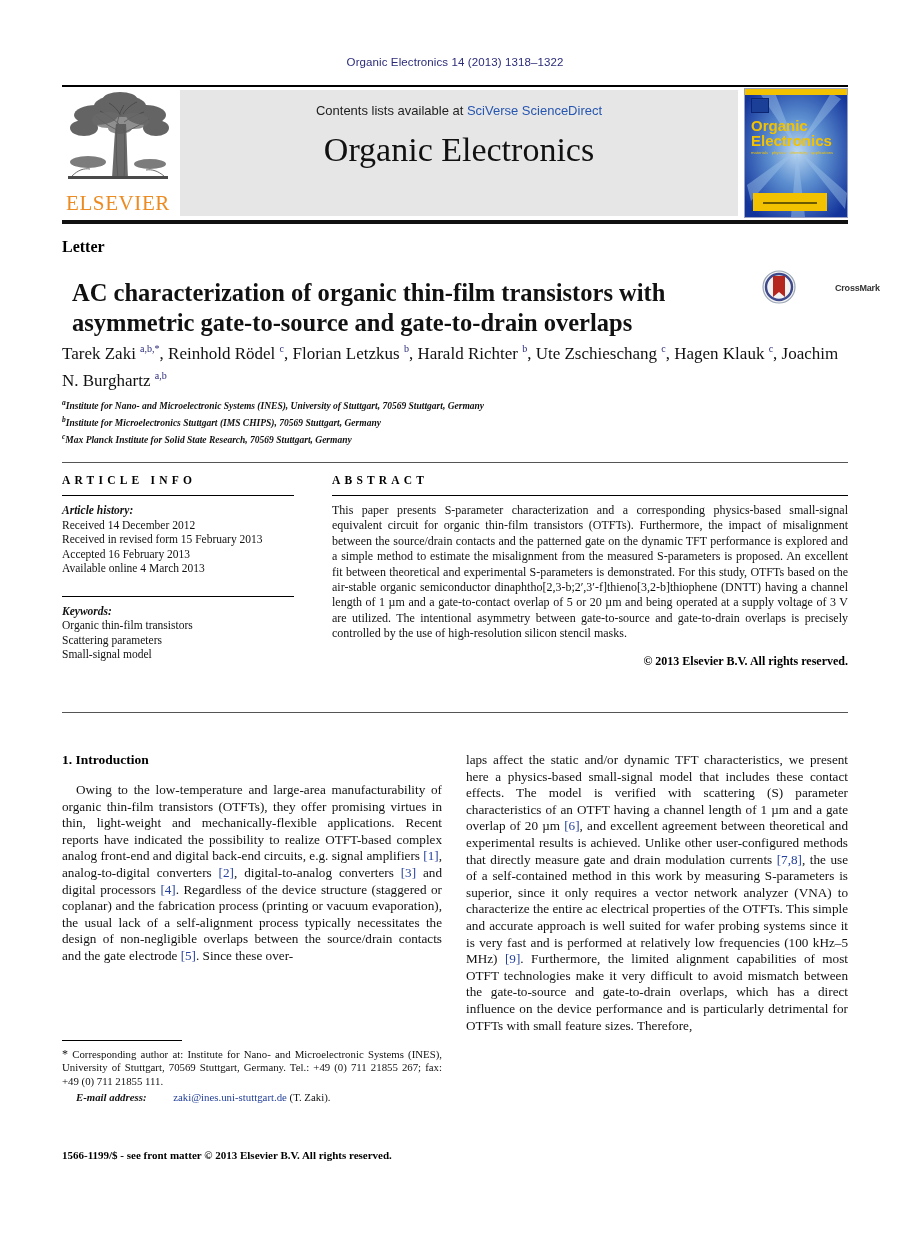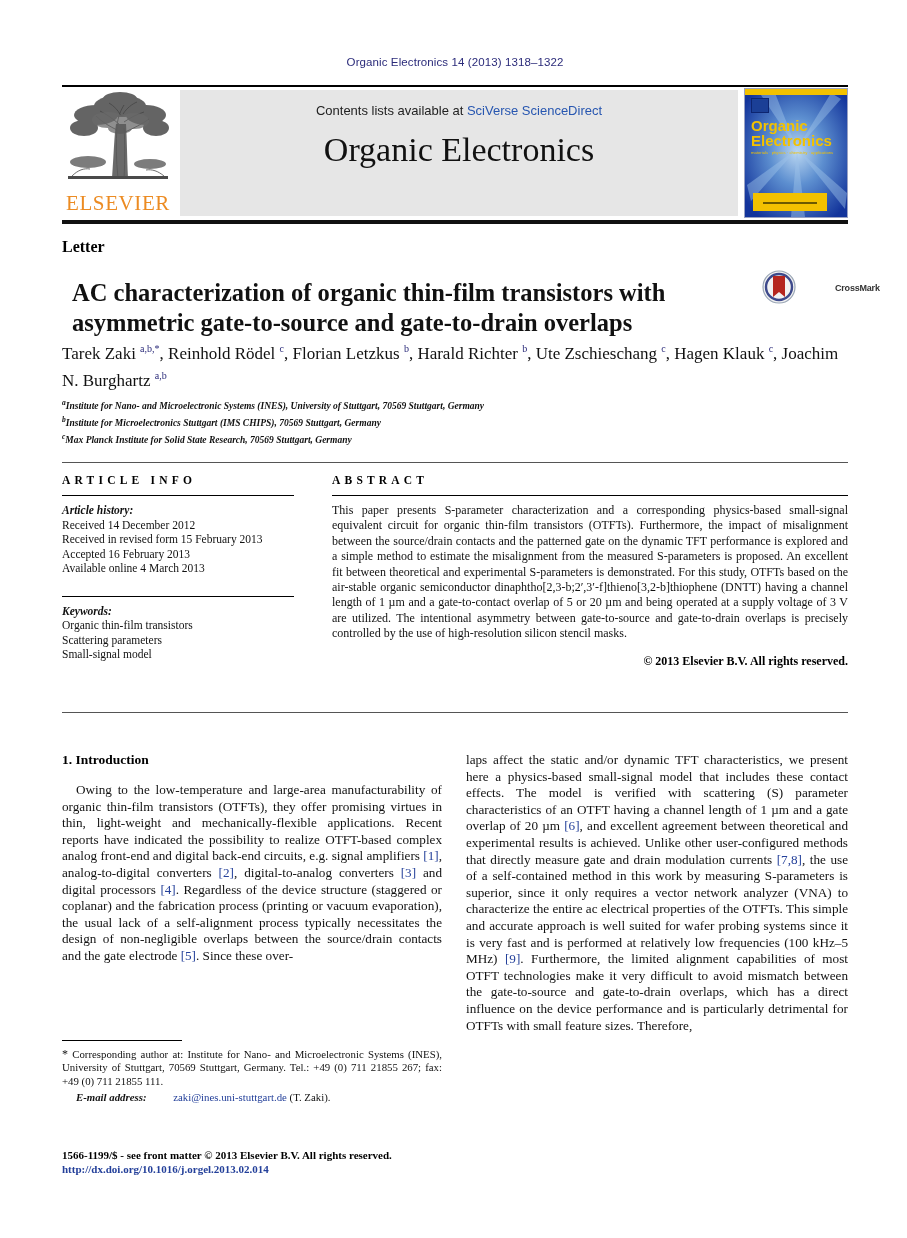--- a/index.html
+++ b/index.html
@@ -428,16 +428,15 @@
     <div><span style="font-size:12px">*</span> Corresponding author at: Institute for Nano- and Microelectronic Systems (INES), University of Stuttgart, 70569 Stuttgart, Germany. Tel.: +49 (0) 711 21855 267; fax: +49 (0) 711 21855 111.</div>
     <div class="email-line">
       <span class="lbl-i">E-mail address:</span>
       <span class="link">zaki@ines.uni-stuttgart.de</span>
       <span>(T. Zaki).</span>
     </div>
   </div>
 
   <div class="issn">
     <div>1566-1199/$ - see front matter © 2013 Elsevier B.V. All rights reserved.</div>
-    <div class="doi">http://dx.doi.org/10.1016/j.orgel.2013.02.014</div>
   </div>
 
 </div>
 
 </body></html>

